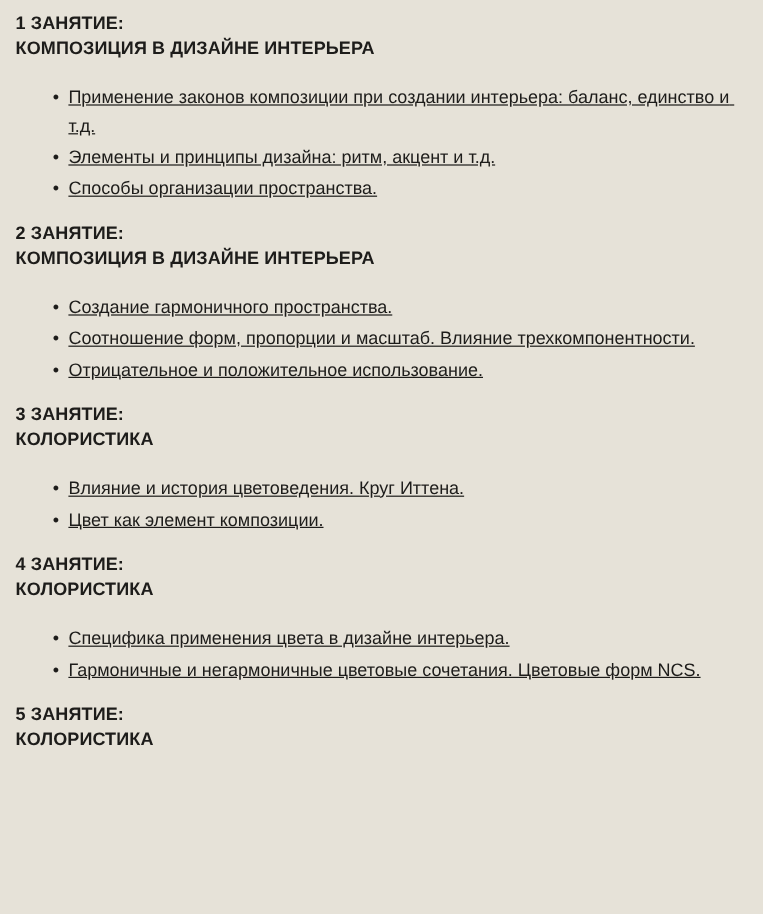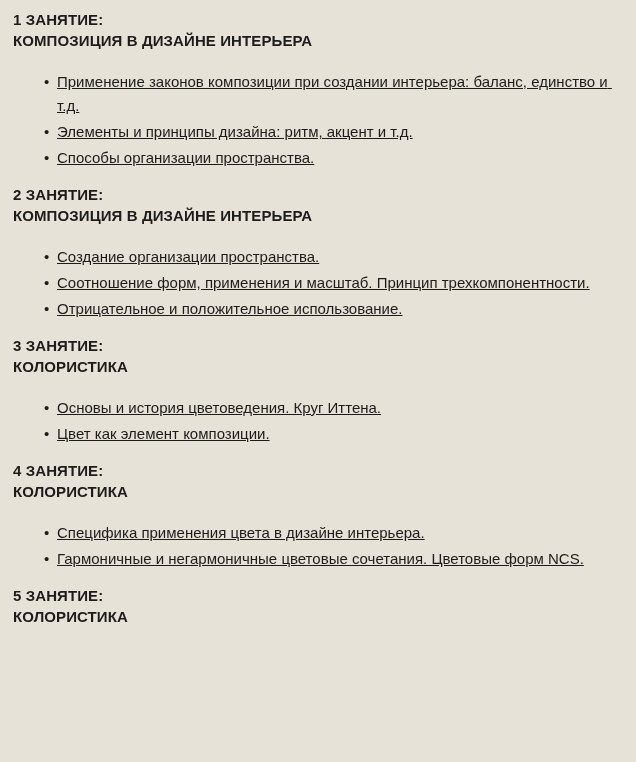--- a/index.html
+++ b/index.html
@@ -79,33 +79,33 @@
       <li><span class="dot"></span><span class="li-text">Способы организации пространства.</span></li>
     </ul>
   </section>
 
   <section class="lesson">
     <h2 class="lesson-title">
       <span class="title-line">2 ЗАНЯТИЕ:</span>
       <span class="title-line">КОМПОЗИЦИЯ В ДИЗАЙНЕ ИНТЕРЬЕРА</span>
     </h2>
     <ul class="bullets">
-      <li><span class="dot"></span><span class="li-text">Создание организации пространства.</span></li>
-      <li><span class="dot"></span><span class="li-text">Соотношение форм, применения и масштаб. Принцип трехкомпонентности.</span></li>
+      <li><span class="dot"></span><span class="li-text">Создание гармоничного пространства.</span></li>
+      <li><span class="dot"></span><span class="li-text">Соотношение форм, пропорции и масштаб. Влияние трехкомпонентности.</span></li>
       <li><span class="dot"></span><span class="li-text">Отрицательное и положительное использование.</span></li>
     </ul>
   </section>
 
   <section class="lesson">
     <h2 class="lesson-title">
       <span class="title-line">3 ЗАНЯТИЕ:</span>
       <span class="title-line">КОЛОРИСТИКА</span>
     </h2>
     <ul class="bullets">
-      <li><span class="dot"></span><span class="li-text">Основы и история цветоведения. Круг Иттена.</span></li>
+      <li><span class="dot"></span><span class="li-text">Влияние и история цветоведения. Круг Иттена.</span></li>
       <li><span class="dot"></span><span class="li-text">Цвет как элемент композиции.</span></li>
     </ul>
   </section>
 
   <section class="lesson">
     <h2 class="lesson-title">
       <span class="title-line">4 ЗАНЯТИЕ:</span>
       <span class="title-line">КОЛОРИСТИКА</span>
     </h2>
     <ul class="bullets">

